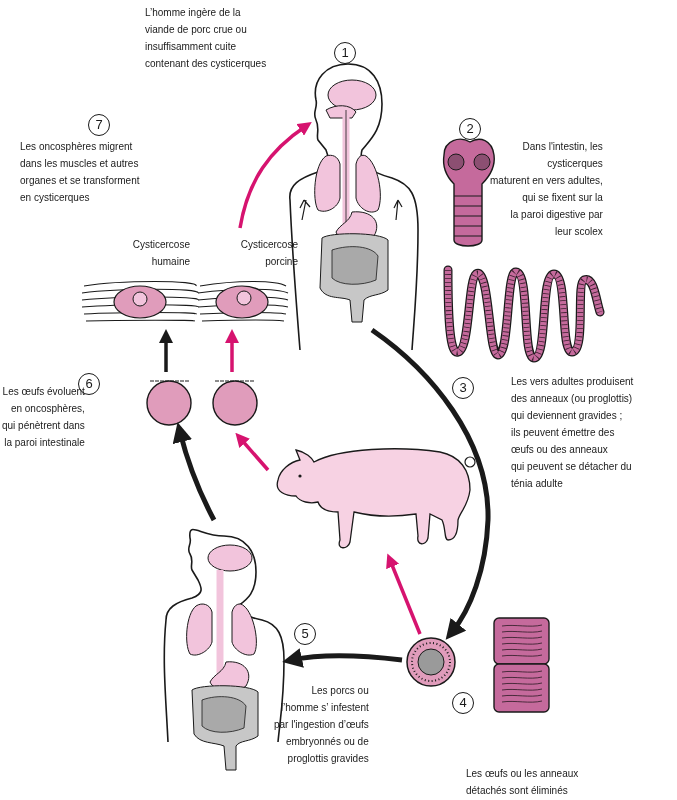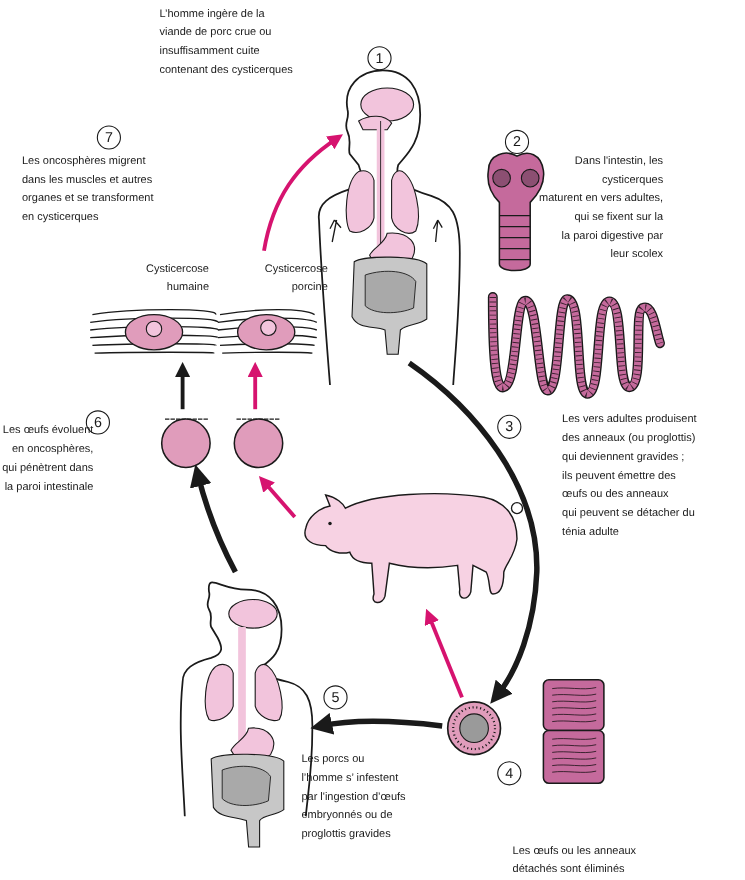--- a/index.html
+++ b/index.html
@@ -146,21 +146,21 @@
 <div class="txt" style="left:482px;top:373px;margin-left:29px;">Les vers adultes produisent
 des anneaux (ou  proglottis)
 qui deviennent gravides ;
 ils peuvent émettre des
 œufs ou des anneaux
 qui peuvent se détacher du
 ténia adulte</div>
 <div class="txt" style="left:466px;top:765px;">Les œufs ou les anneaux
 détachés sont éliminés
 par l'hôte dans les fèces</div>
-<div class="txt" style="left:274px;top:682px;">Les porcs ou
+<div class="txt" style="left:274px;top:682px;text-align:right;">Les porcs ou
 l’homme s’ infestent
 par l'ingestion d’œufs
 embryonnés ou de
 proglottis gravides</div>
 <div class="txt" style="left:2px;top:383px;text-align:right;">Les œufs évoluent
 en oncosphères,
 qui pénètrent dans
 la paroi intestinale</div>
 <div class="txt" style="left:20px;top:138px;">Les oncosphères migrent
 dans les muscles et autres

